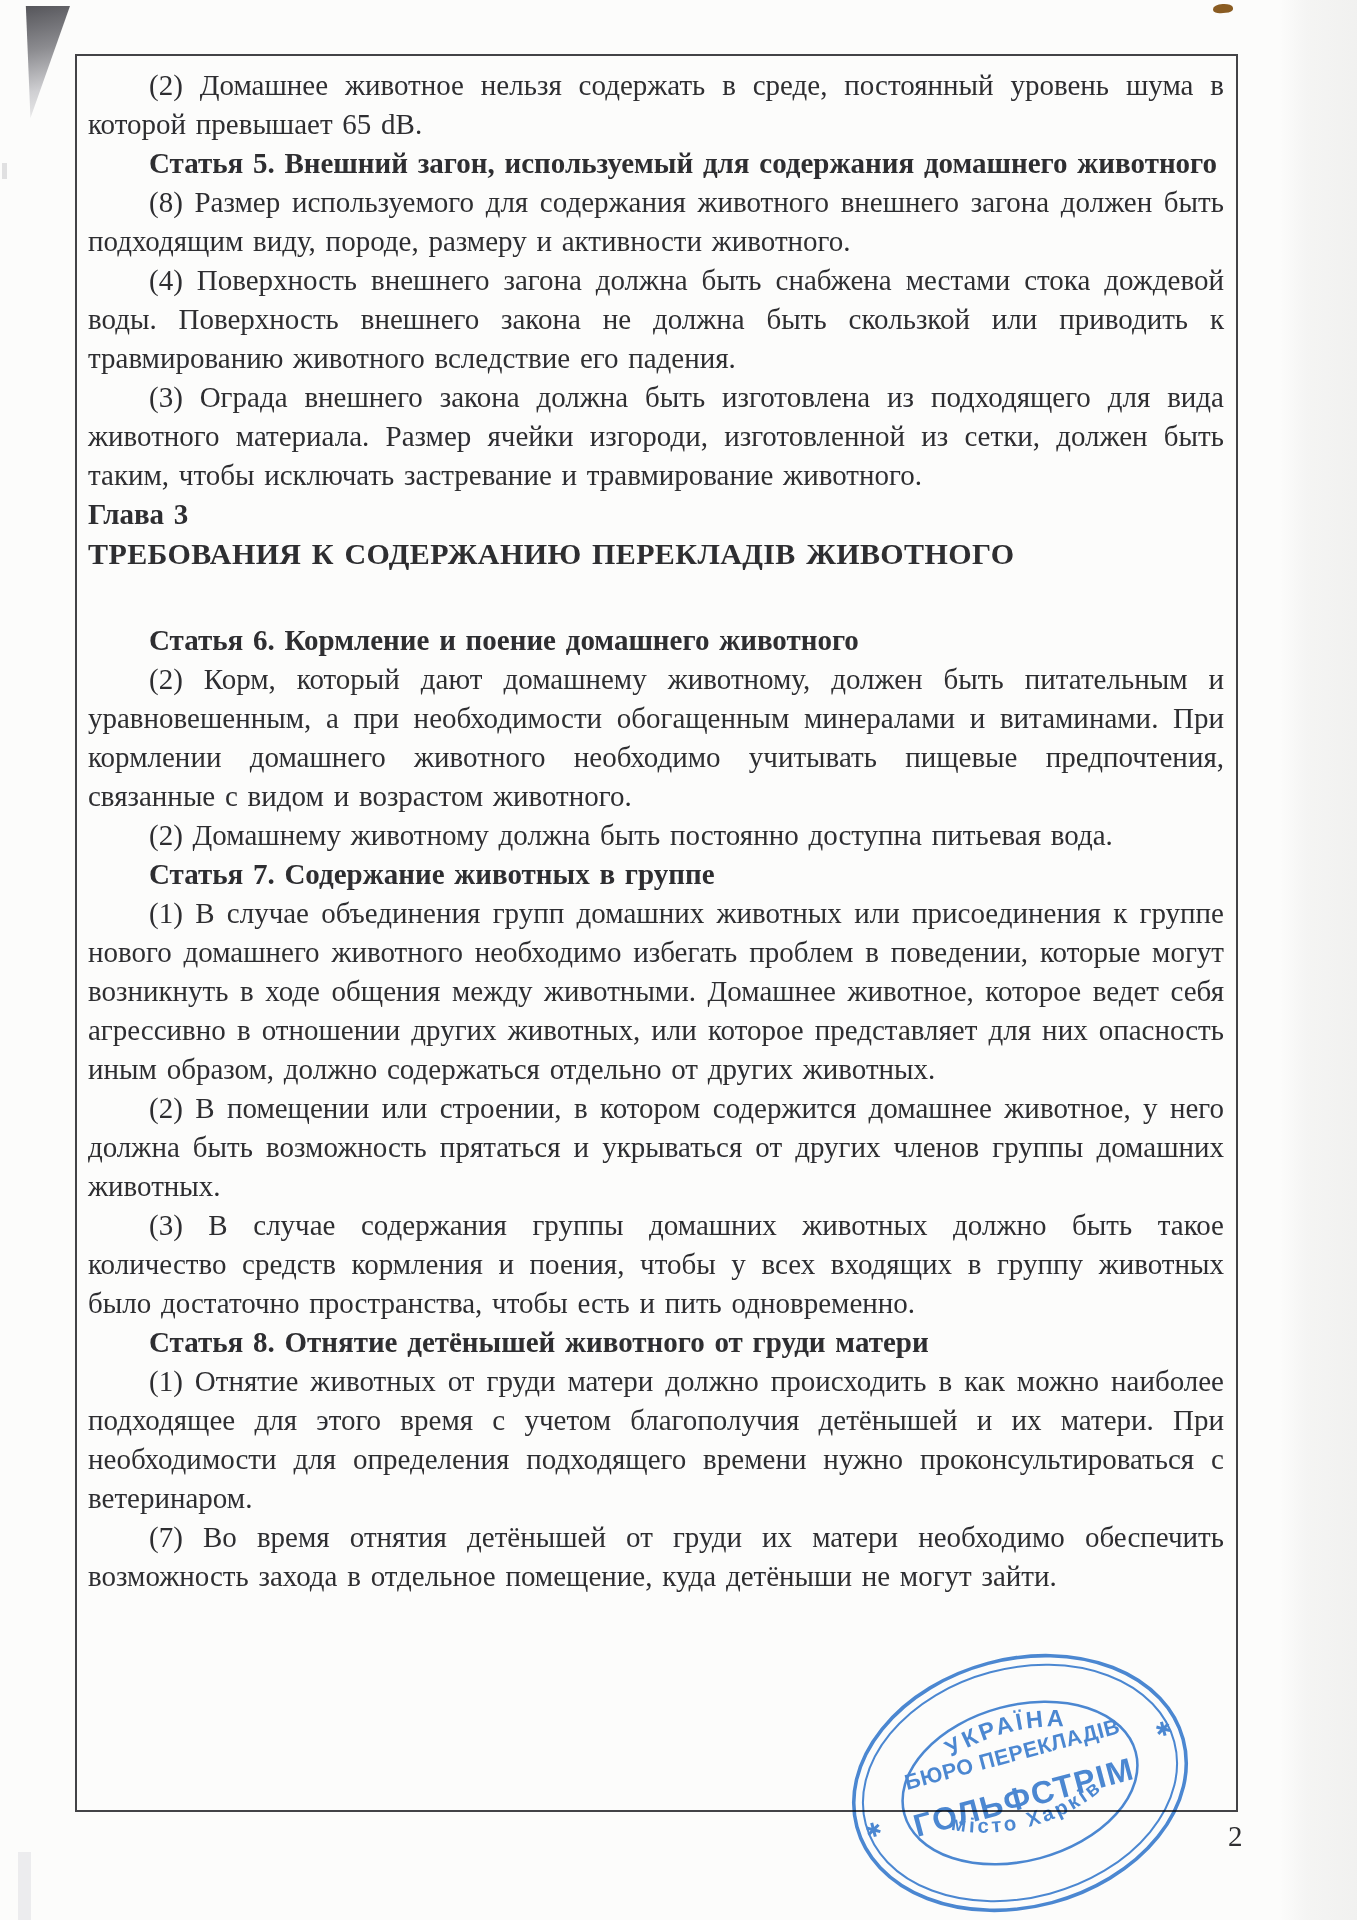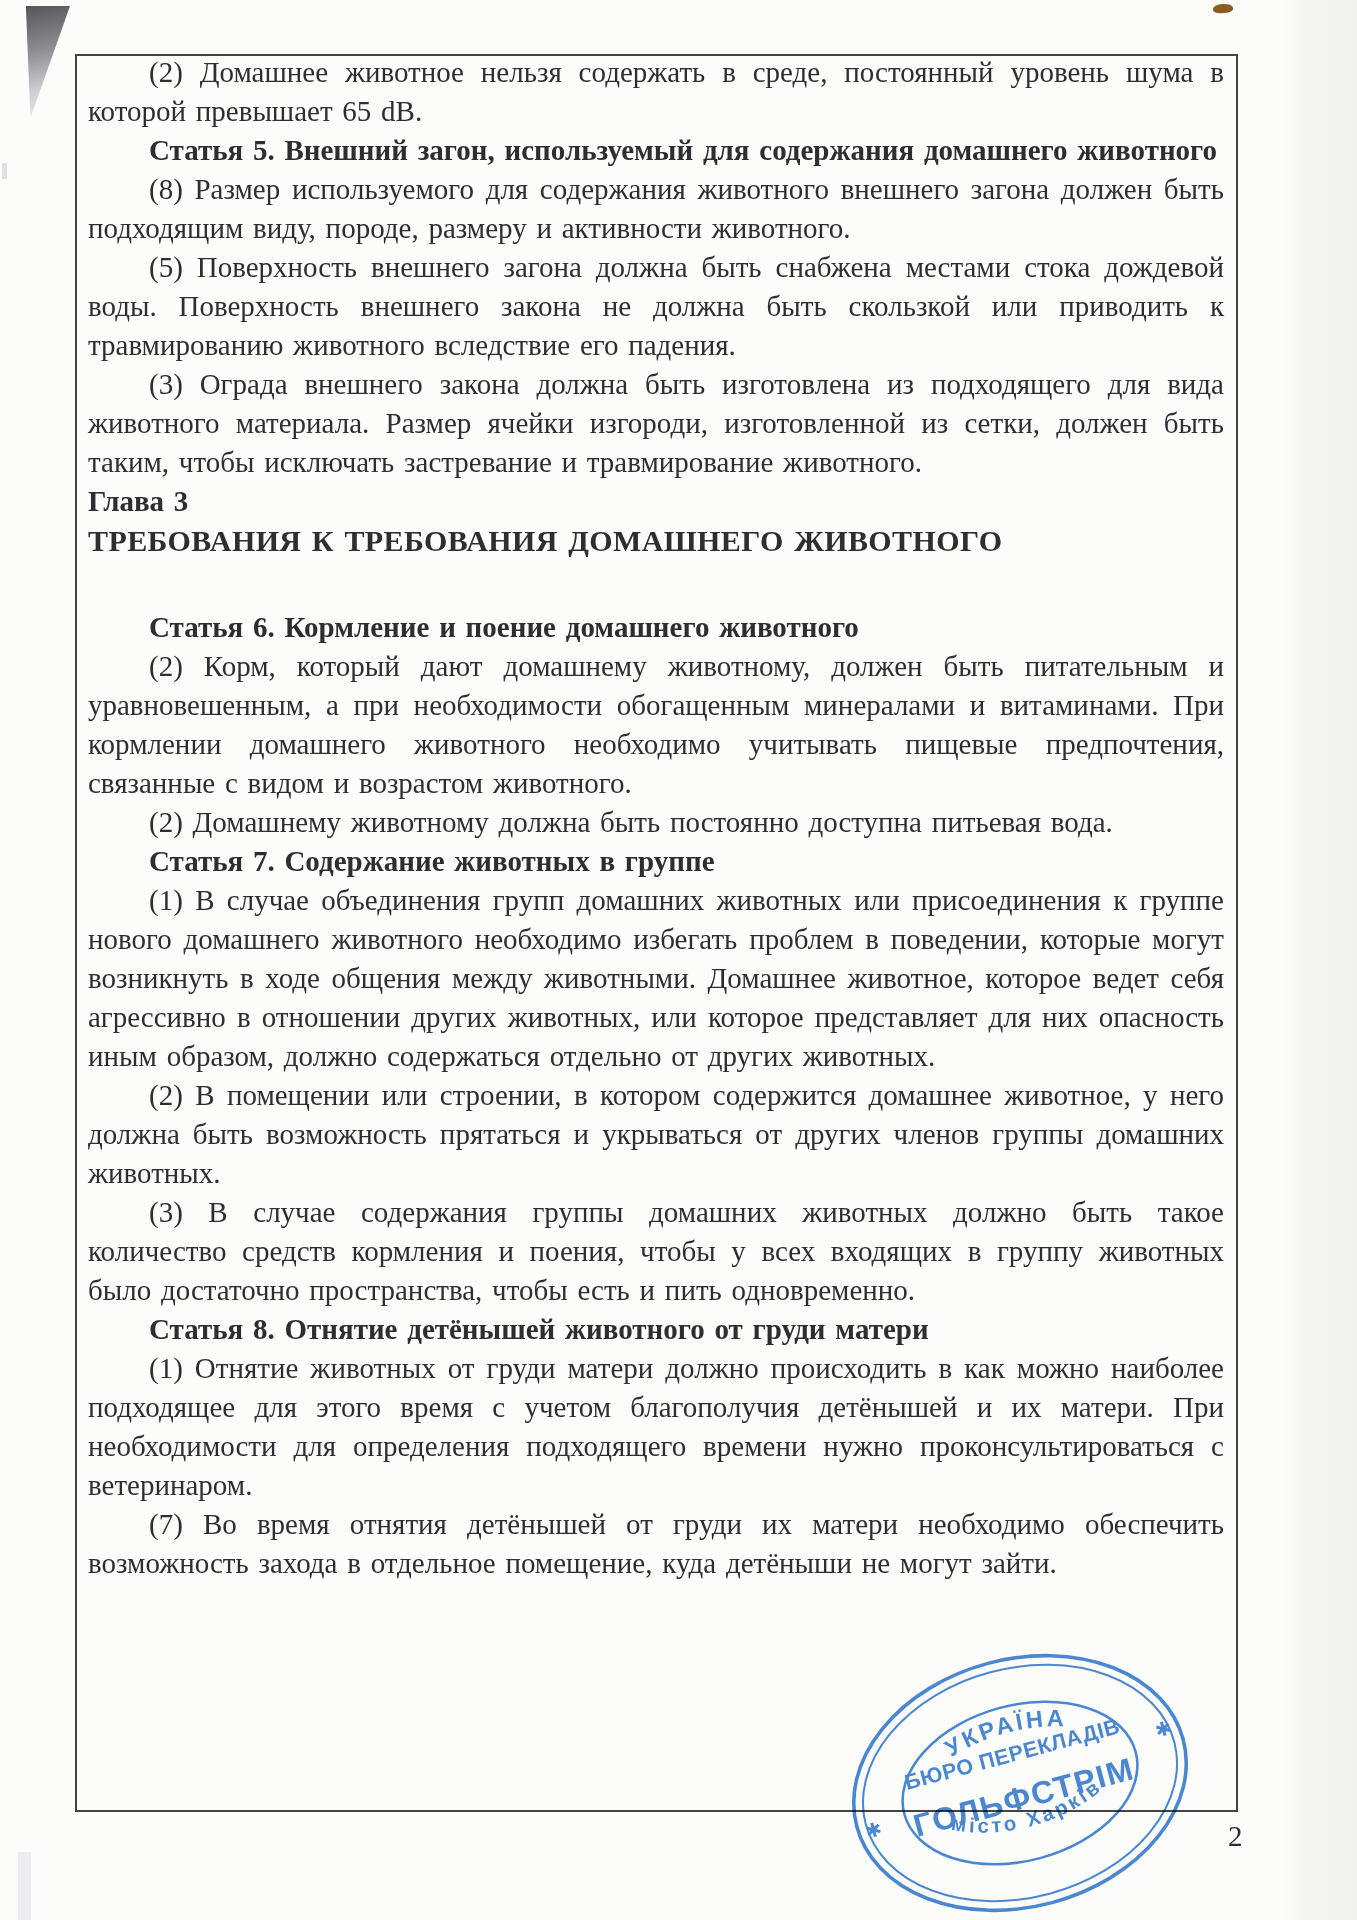--- a/index.html
+++ b/index.html
@@ -33,21 +33,21 @@
   .bottom-left-strip{
     position:absolute;left:18px;top:1852px;width:13px;height:68px;
     background:#ececee;z-index:6;
   }
   .border-box{
     position:absolute;left:75px;top:54px;width:1163px;height:1758px;
     box-sizing:border-box;border:2.5px solid var(--border_ink,#434346);
     z-index:1;
   }
   .text-area{
-    position:absolute;left:88px;top:53px;width:1136px;
+    position:absolute;left:88px;top:66px;width:1136px;
     color:var(--text_ink,#2e2e31);
     font-size:29px;line-height:39px;
     z-index:2;
   }
   .text-area p{margin:0;text-align:justify;text-indent:61px;word-spacing:2.5px;}
   .heading{font-weight:bold;margin-top:5px;}
   .center{text-align:left;text-indent:0 !important;font-weight:bold;}
   .chapter-num{margin-top:50px;}
   .chapter-title{font-size:30px;letter-spacing:.4px;}
   .gap-before{margin-top:48px !important;}
@@ -77,24 +77,24 @@
 <div class="left-mark"></div>
 <div class="bottom-left-strip"></div>
 <div class="right-edge"></div>
 
 <div class="border-box"></div>
 
 <div class="text-area">
   <p>(2) Домашнее животное нельзя содержать в среде, постоянный уровень шума в которой превышает 65 dB.</p>
   <p class="heading">Статья 5. Внешний загон, используемый для содержания домашнего животного</p>
   <p>(8) Размер используемого для содержания животного внешнего загона должен быть подходящим виду, породе, размеру и активности животного.</p>
-  <p>(5) Поверхность внешнего загона должна быть снабжена местами стока дождевой воды. Поверхность внешнего закона не должна быть скользкой или приводить к травмированию животного вследствие его падения.</p>
+  <p>(4) Поверхность внешнего загона должна быть снабжена местами стока дождевой воды. Поверхность внешнего закона не должна быть скользкой или приводить к травмированию животного вследствие его падения.</p>
   <p>(3) Ограда внешнего закона должна быть изготовлена из подходящего для вида животного материала. Размер ячейки изгороди, изготовленной из сетки, должен быть таким, чтобы исключать застревание и травмирование животного.</p>
   <p class="center chapter-num">Глава 3</p>
-  <p class="center chapter-title">ТРЕБОВАНИЯ К ТРЕБОВАНИЯ ДОМАШНЕГО ЖИВОТНОГО</p>
+  <p class="center chapter-title">ТРЕБОВАНИЯ К СОДЕРЖАНИЮ ПЕРЕКЛАДІВ ЖИВОТНОГО</p>
   <p class="heading gap-before">Статья 6. Кормление и поение домашнего животного</p>
   <p>(2) Корм, который дают домашнему животному, должен быть питательным и уравновешенным, а при необходимости обогащенным минералами и витаминами. При кормлении домашнего животного необходимо учитывать пищевые предпочтения, связанные с видом и возрастом животного.</p>
   <p>(2) Домашнему животному должна быть постоянно доступна питьевая вода.</p>
   <p class="heading">Статья 7. Содержание животных в группе</p>
   <p>(1) В случае объединения групп домашних животных или присоединения к группе нового домашнего животного необходимо избегать проблем в поведении, которые могут возникнуть в ходе общения между животными. Домашнее животное, которое ведет себя агрессивно в отношении других животных, или которое представляет для них опасность иным образом, должно содержаться отдельно от других животных.</p>
   <p>(2) В помещении или строении, в котором содержится домашнее животное, у него должна быть возможность прятаться и укрываться от других членов группы домашних животных.</p>
   <p>(3) В случае содержания группы домашних животных должно быть такое количество средств кормления и поения, чтобы у всех входящих в группу животных было достаточно пространства, чтобы есть и пить одновременно.</p>
   <p class="heading">Статья 8. Отнятие детёнышей животного от груди матери</p>
   <p>(1) Отнятие животных от груди матери должно происходить в как можно наиболее подходящее для этого время с учетом благополучия детёнышей и их матери. При необходимости для определения подходящего времени нужно проконсультироваться с ветеринаром.</p>
   <p>(7) Во время отнятия детёнышей от груди их матери необходимо обеспечить возможность захода в отдельное помещение, куда детёныши не могут зайти.</p>

